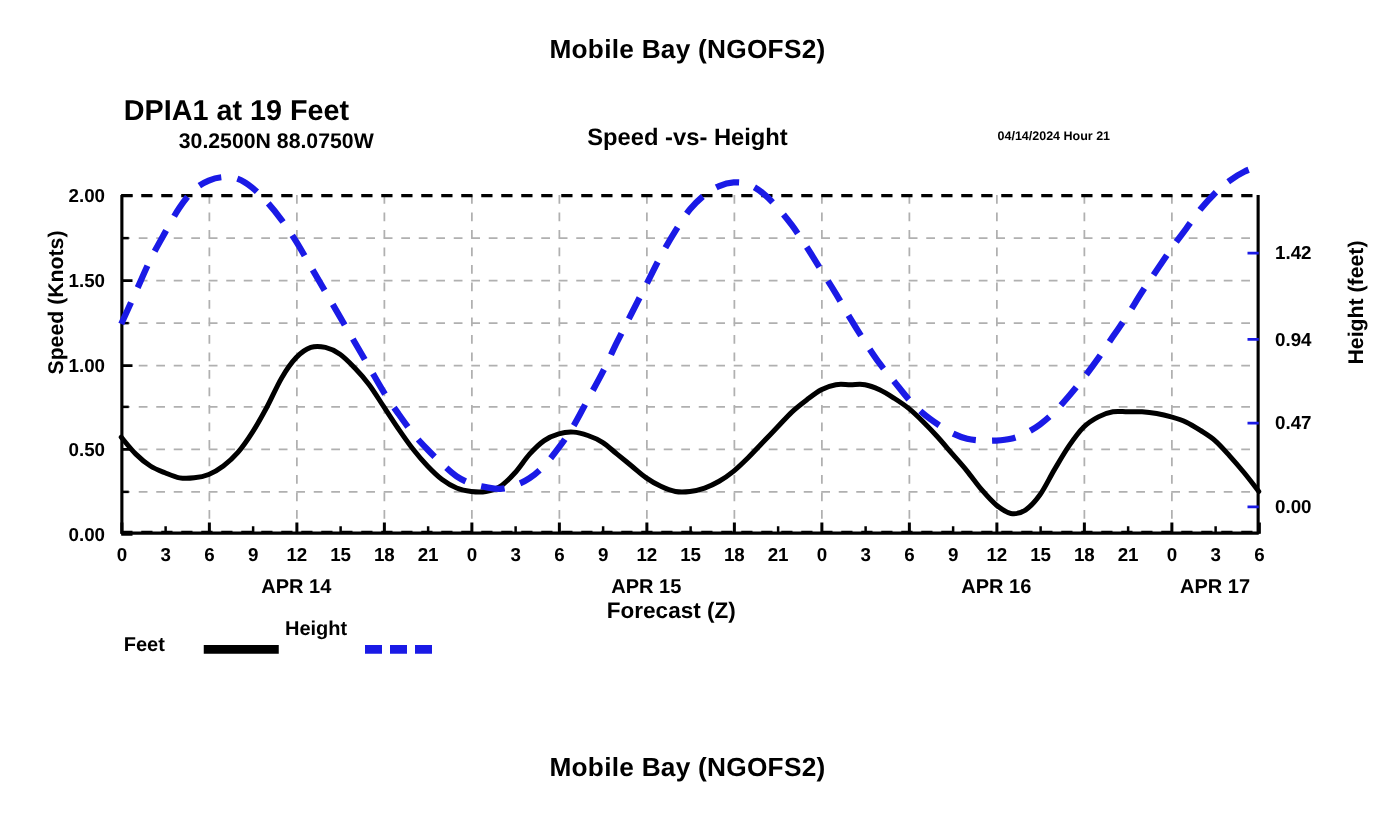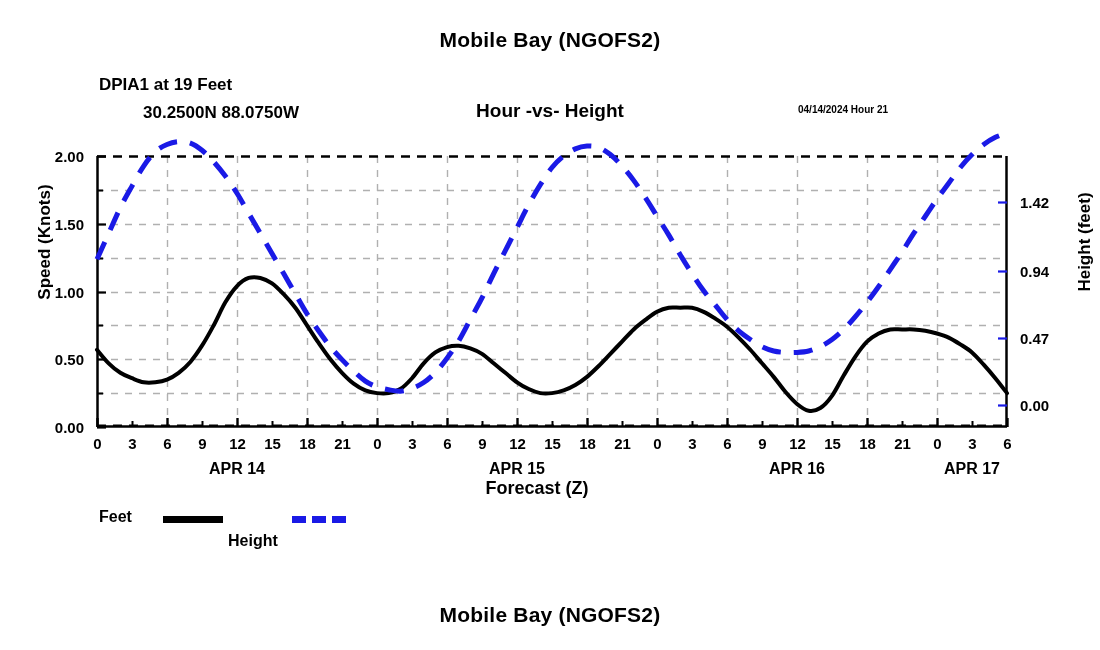--- a/index.html
+++ b/index.html
@@ -39,21 +39,21 @@
     left: 0;
     top: 603px;
     width: 1100px;
     text-align: center;
     font-size: 21px;
     letter-spacing: 0.2px;
   }
   #station-line {
     left: 99px;
     top: 75px;
-    font-size: 17px;
+    font-size: 23px;
   }
   #coords-line {
     left: 99px;
     top: 103px;
     font-size: 17px;
     margin-left: 44px;
   }
   #subtitle {
     left: 0;
     top: 100px;
@@ -130,21 +130,21 @@
 </style>
 </head>
 <body>
 
 <div id="page">
 
   <div class="txt" id="title-top">Mobile Bay (NGOFS2)</div>
 
   <div class="txt" id="station-line">DPIA1 at 19 Feet</div>
   <div class="txt" id="coords-line">30.2500N  88.0750W</div>
-  <div class="txt" id="subtitle">Hour -vs- Height</div>
+  <div class="txt" id="subtitle">Speed -vs- Height</div>
   <div class="txt" id="cycle-stamp">04/14/2024 Hour 21</div>
 
   <div id="yaxis-left-title">Speed (Knots)</div>
   <div id="yaxis-right-title">Height (feet)</div>
 
   <svg class="plot" id="chart-svg" width="1100" height="530">
     <g id="grid-layer">
         <line x1="97" y1="393.5" x2="1007" y2="393.5" stroke="#b0b0b0" stroke-width="1.4" stroke-dasharray="7,7"></line>
         <line x1="97" y1="359.5" x2="1007" y2="359.5" stroke="#b0b0b0" stroke-width="1.4" stroke-dasharray="7,7"></line>
         <line x1="97" y1="325.5" x2="1007" y2="325.5" stroke="#b0b0b0" stroke-width="1.4" stroke-dasharray="7,7"></line>
@@ -260,19 +260,19 @@
         <text x="797" y="474" class="daylbl">APR 16</text>
         <text x="972" y="474" class="daylbl">APR 17</text>
       </g>
   </svg>
 
   <div class="txt" id="xaxis-title">Forecast (Z)</div>
 
   <div id="legend">
     <div class="legend-lbl" id="legend-label-0" style="left:99px; top:508px;">Feet</div>
     <div class="legend-swatch" id="legend-swatch-0" style="left: 163px; top: 516px; width: 60px; background: rgb(0, 0, 0);"></div>
-    <div class="legend-lbl" id="legend-label-1" style="left:228px; top:532px;">Height</div>
+    <div class="legend-lbl" id="legend-label-1" style="left:228px; top:495px;">Height</div>
     <div class="legend-swatch" id="legend-swatch-1" style="left: 292px; top: 516px; width: 60px; background: repeating-linear-gradient(90deg, rgb(26, 26, 230) 0px, rgb(26, 26, 230) 14px, rgb(255, 255, 255) 14px, rgb(255, 255, 255) 20px);"></div>
   </div>
 
   <div class="txt" id="title-bottom">Mobile Bay (NGOFS2)</div>
 
 </div>
 
 </body></html>

